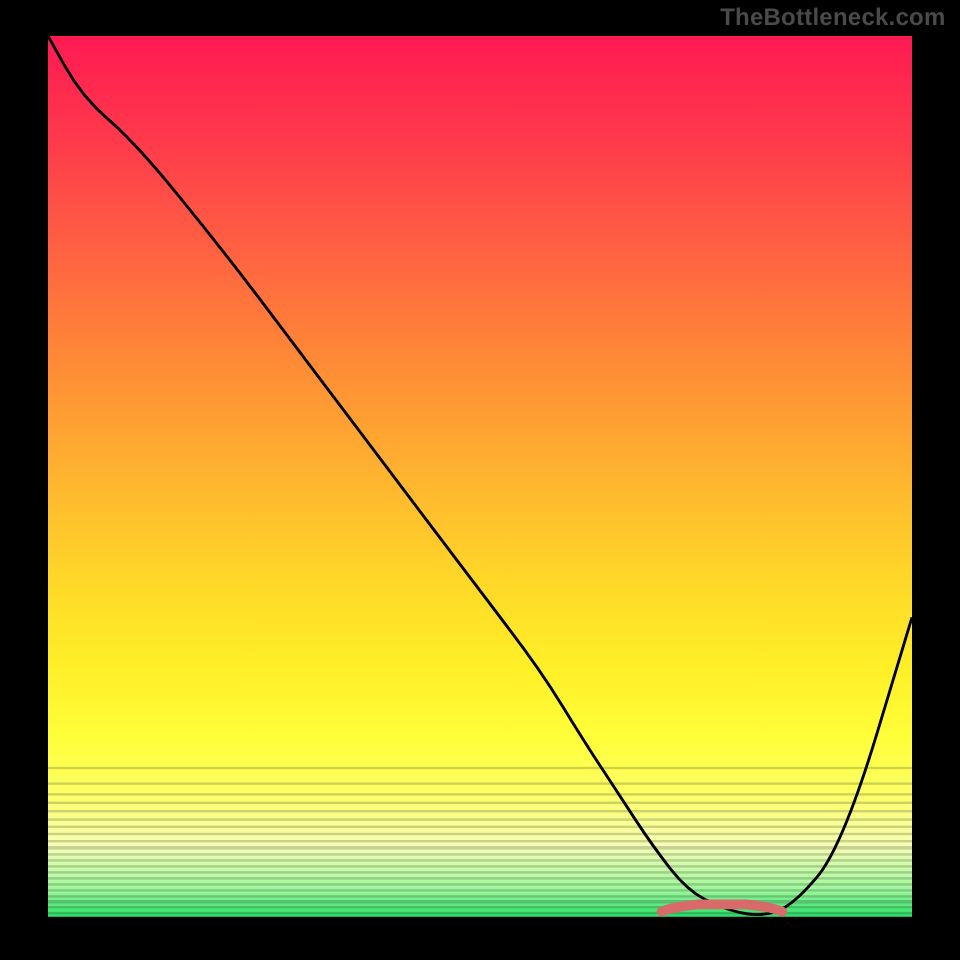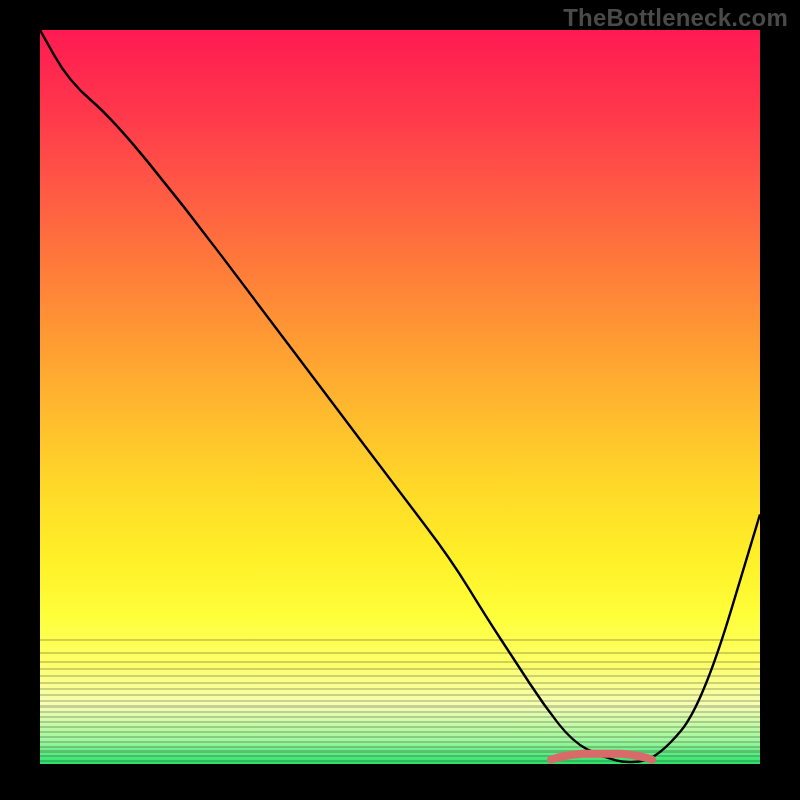--- a/index.html
+++ b/index.html
@@ -15,21 +15,21 @@
     position: relative;
     width: 800px;
     height: 800px;
     background: #000;
   }
   .watermark {
     position: absolute;
     top: 4px;
     right: 12px;
     color: #4a4a4a;
-    font-size: 24px;
+    font-size: 20px;
     font-weight: 600;
     letter-spacing: 0.2px;
   }
   .plot-area {
     position: absolute;
     left: 40px;
     top: 30px;
     width: 720px;
     height: 734px;
   }

